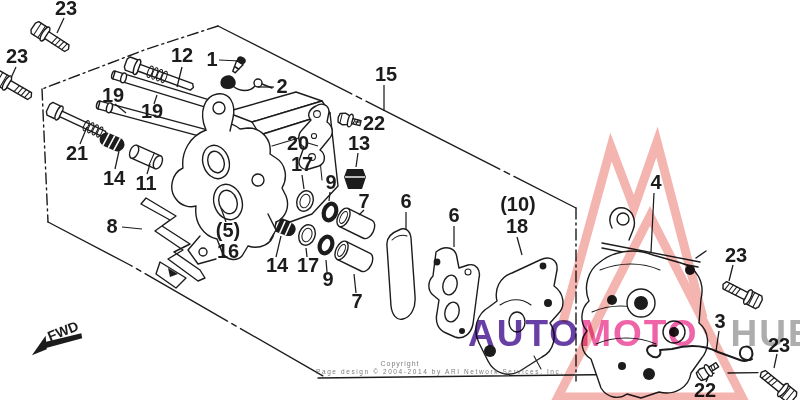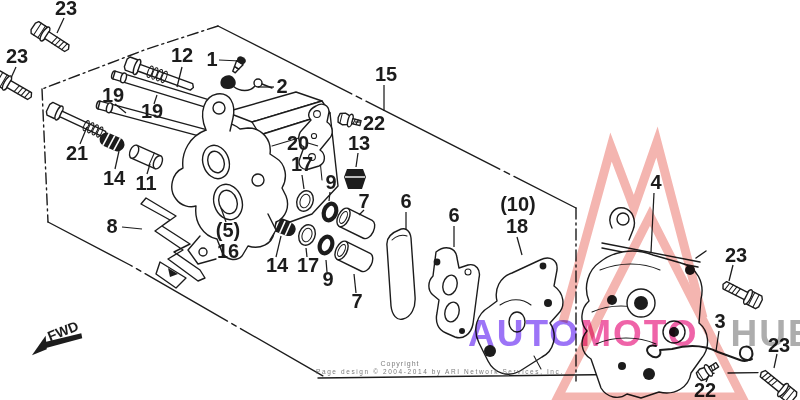--- a/index.html
+++ b/index.html
@@ -335,17 +335,17 @@
         <line x1="356" y1="293" x2="354" y2="274" class="leader"></line>
         <text x="357" y="308" class="co">7</text>
       </g>
   </svg>
 
   <svg class="wm-logo" width="800" height="400" viewBox="0 0 800 400">
     <path d="M563,322 L611,147 L634,208 L657,142 L703,318" fill="none" stroke="var(--wm)" stroke-width="9" stroke-linejoin="miter"></path>
     <path d="M650,216 L558,397 L742,397 Z" fill="none" stroke="var(--wm)" stroke-width="9" stroke-linejoin="miter"></path>
   </svg>
 
-  <div class="wm-brand" id="brand"><span style="color: #8b5cf6;">AUTO</span><span style="color: #ec4899;">MOTO</span><span style="color: rgb(159, 159, 159); margin-left: 32px;">HUB</span></div>
+  <div class="wm-brand" id="brand"><span style="color: #4c1d95;">AUTO</span><span style="color: #ec4899;">MOTO</span><span style="color: rgb(159, 159, 159); margin-left: 32px;">HUB</span></div>
 
   <div class="foot foot1">Copyright</div>
   <div class="foot foot2">Page design © 2004-2014 by ARI Network Services, Inc.</div>
 </div>
 
 </body></html>

